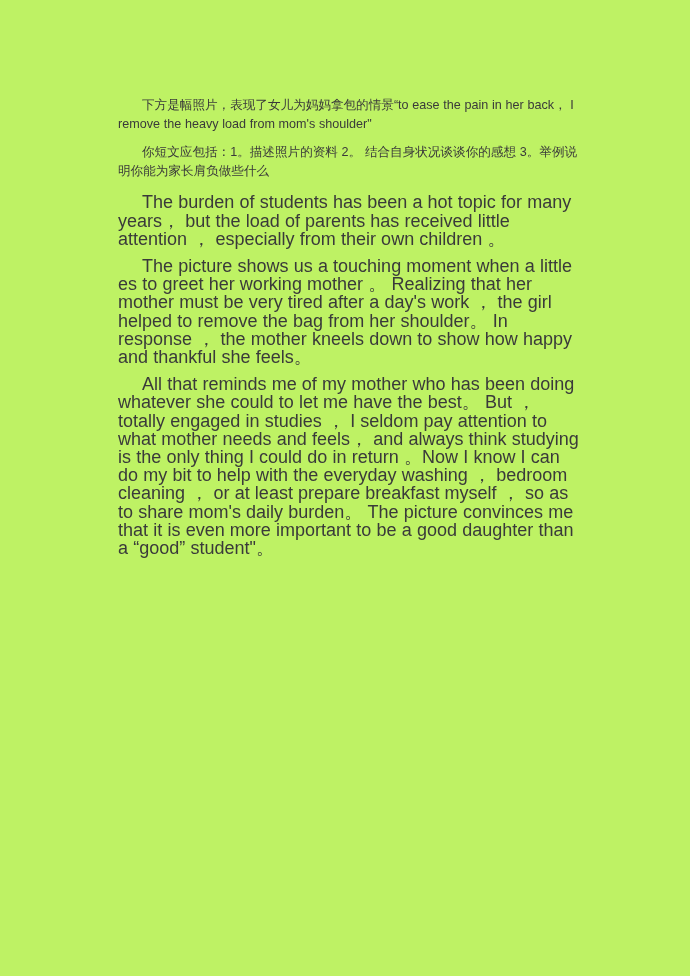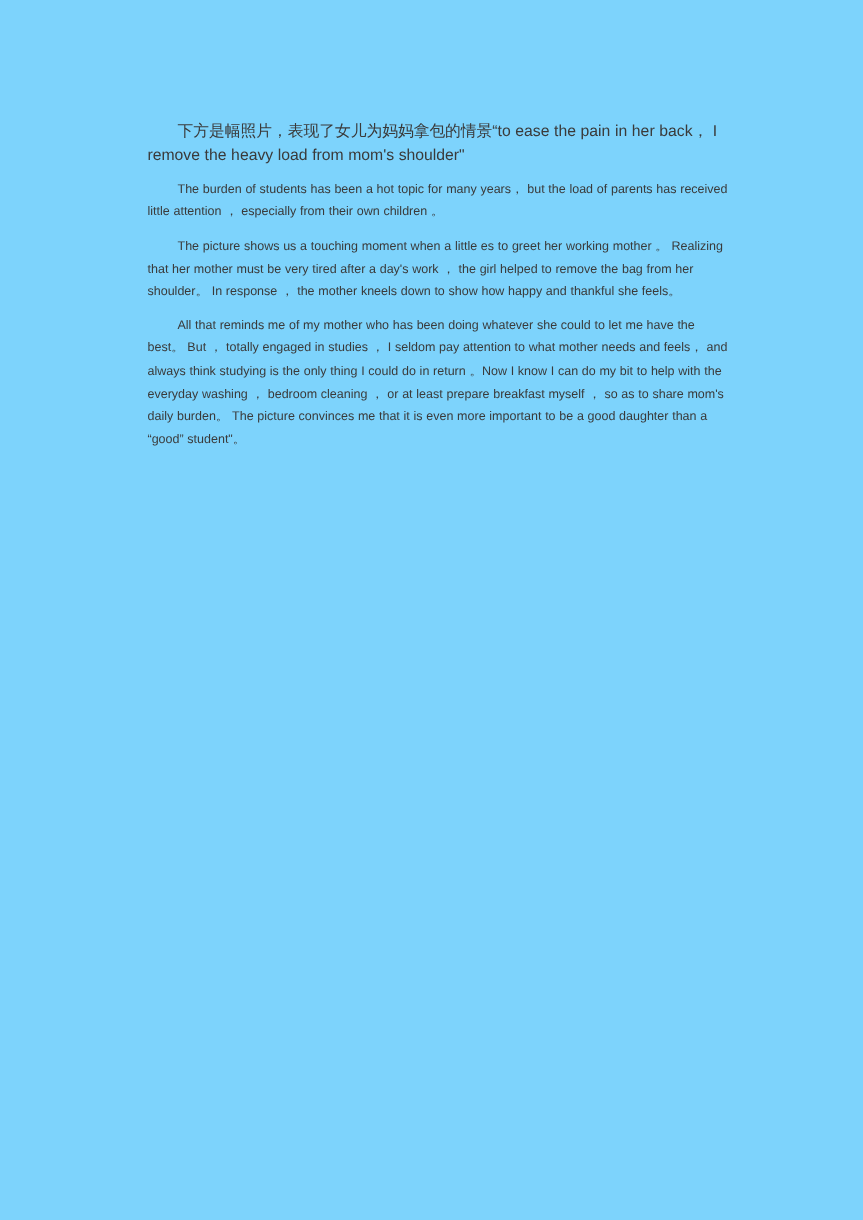--- a/index.html
+++ b/index.html
@@ -11,30 +11,30 @@
     width: 690px;
     height: 976px;
     font-family: "Liberation Sans", "DejaVu Sans", sans-serif;
     color: #3a3a3a;
     -webkit-font-smoothing: antialiased;
   }
   .page {
     position: relative;
     width: 690px;
     height: 976px;
-    background: #7dd3fc;
+    background: #bef264;
     box-sizing: border-box;
     padding: 96px 108px 0 118px;
   }
   .doc-body {
     width: 464px;
   }
   p.para {
     margin: 0 0 9px 0;
-    font-size: 10px;
+    font-size: 18px;
     line-height: 18.2px;
     text-align: left;
     word-spacing: 0.2px;
     text-indent: 24px;
     color: #3a3a3a;
   }
   p.para.cn {
     font-size: 12.6px;
     line-height: 18.6px;
   }
@@ -55,20 +55,21 @@
   }
 </style>
 </head>
 <body>
 
 <div class="page">
   <div class="doc-body">
 
     <p class="para cn prompt-1">下方是幅照片，表现了女儿为妈妈拿包的情景“to ease the pain in her back， I remove the heavy load from mom's shoulder"</p>
 
+    <p class="para cn prompt-2">你短文应包括：1。描述照片的资料  2。 结合自身状况谈谈你的感想 3。举例说明你能为家长肩负做些什么</p>
 
 
     <p class="para essay">The burden of students has been a hot topic for many years， but the load of parents has received little attention ， especially from their own children 。</p>
 
     <p class="para essay">The picture shows us a touching moment when a little es to greet her working mother 。 Realizing that her mother must be very tired after a day's work ， the girl helped to remove the bag from her shoulder。 In response ， the mother kneels down to show how happy and thankful she feels。</p>
 
     <p class="para essay essay-last">All that reminds me of my mother who has been doing whatever she could to let me have the best。 But ， totally engaged in studies ， I seldom pay attention to what mother needs and feels， and always think studying is the only thing I could do in return 。Now I know I can do my bit to help with the everyday washing ， bedroom cleaning ， or at least prepare breakfast myself ， so as to share mom's daily burden。 The picture convinces me that it is even more important to be a good daughter than a “good” student"。</p>
 
   </div>
 </div>

